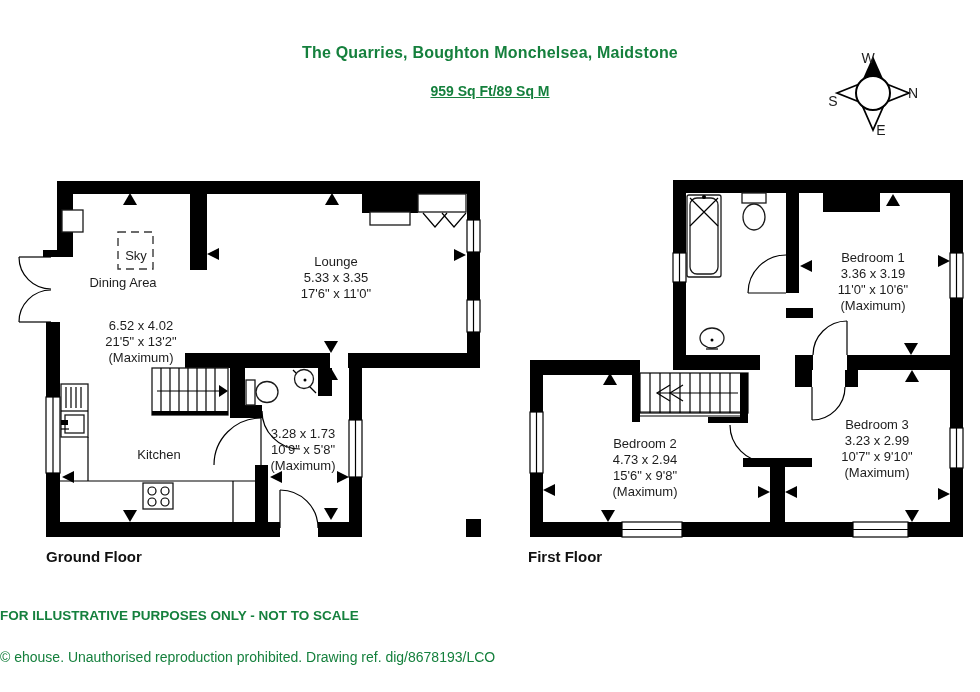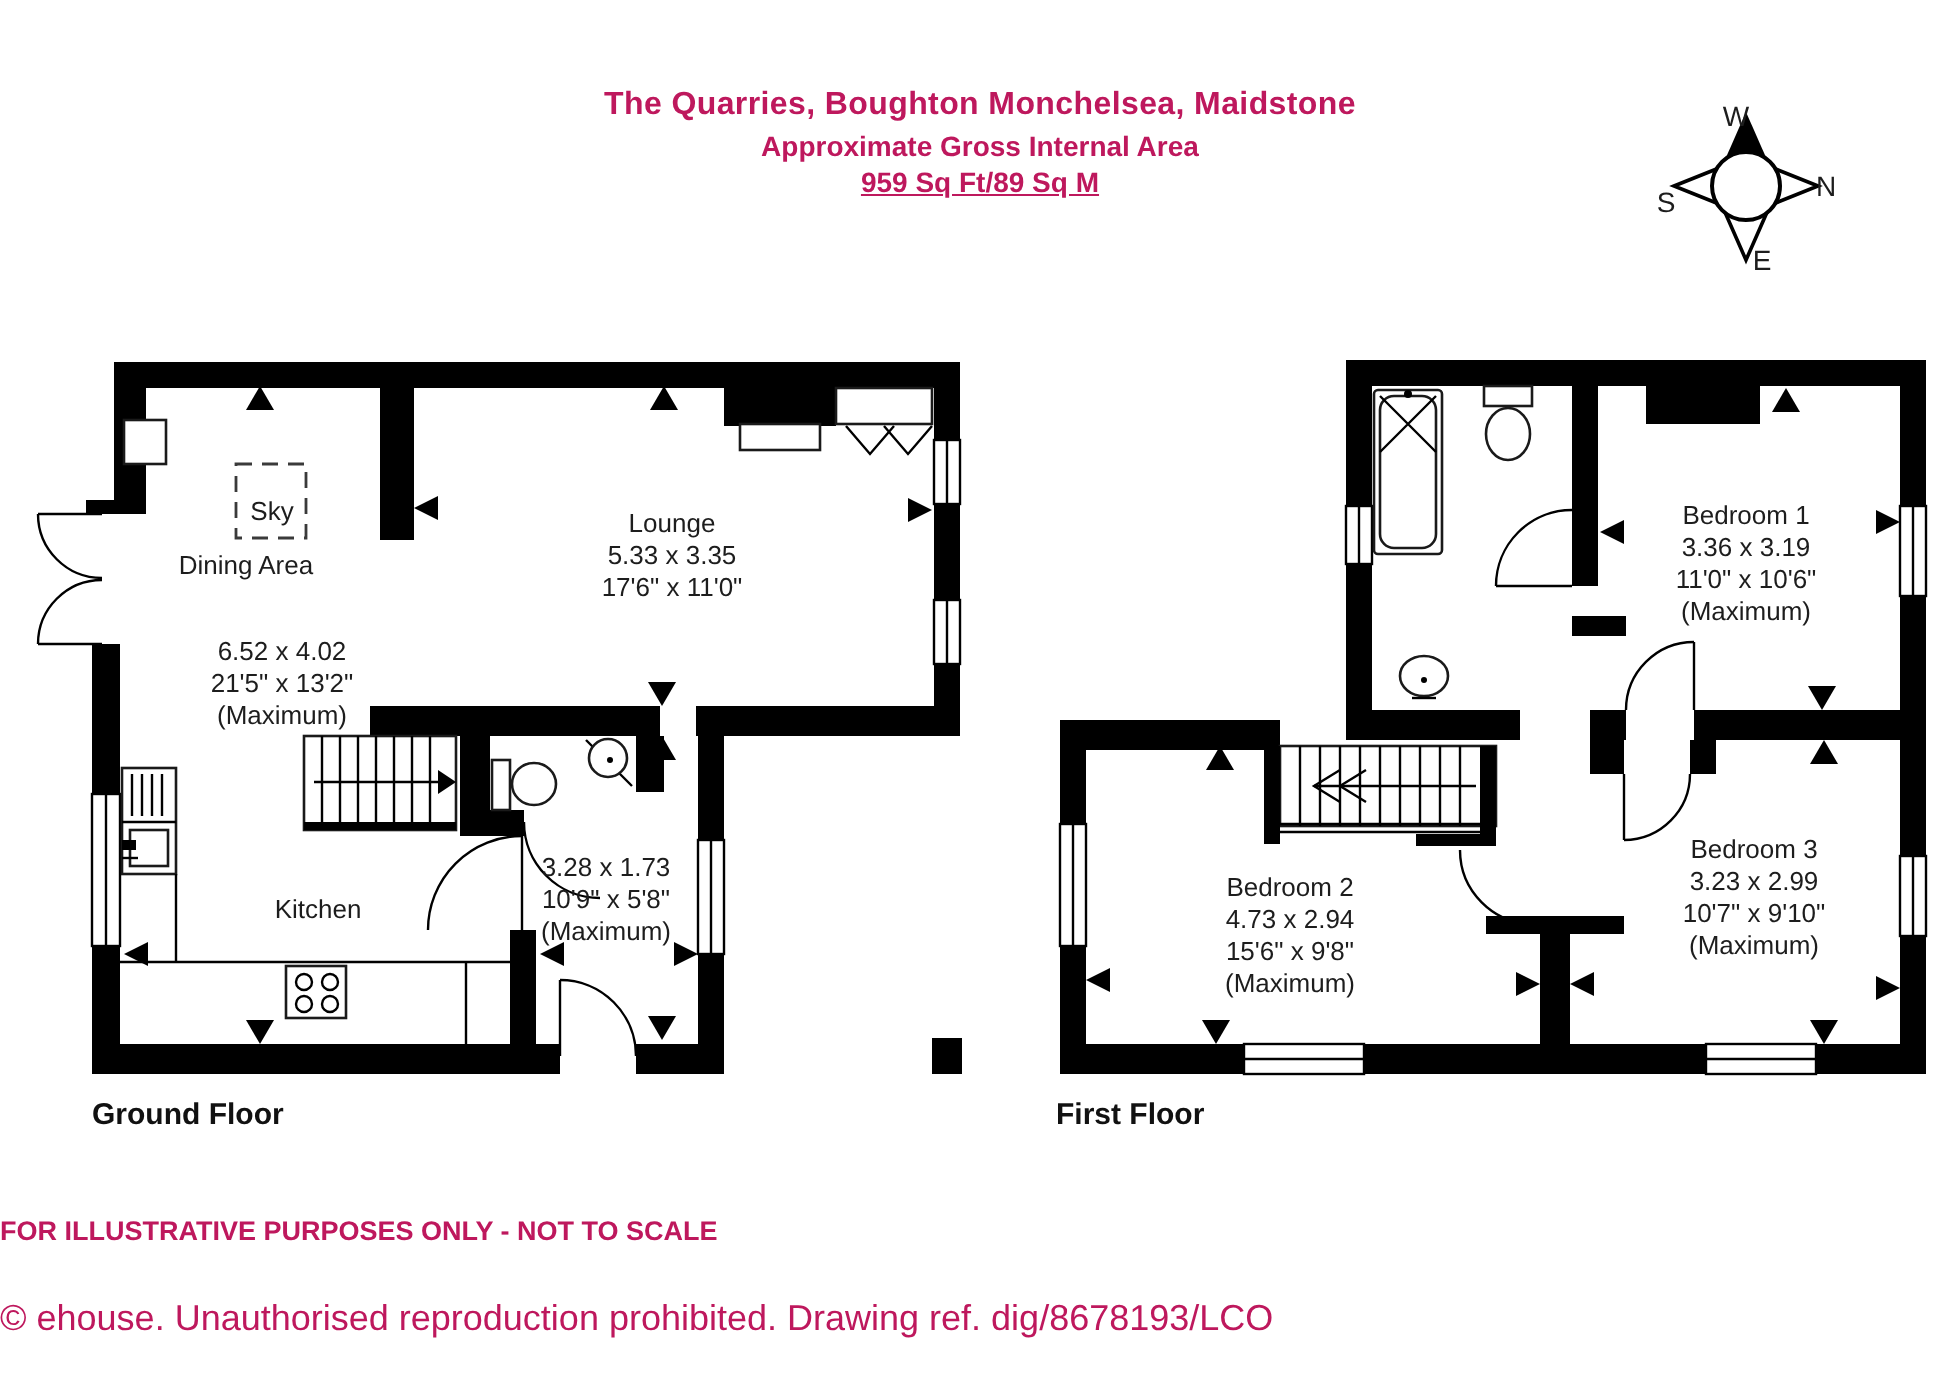--- a/index.html
+++ b/index.html
@@ -1,43 +1,42 @@
 <!DOCTYPE html>
 <html><head>
 <meta charset="utf-8">
 <style>
   html,body{margin:0;padding:0;background:#fff;}
   .page{position:relative;width:980px;height:692px;background:#ffffff;overflow:hidden;
-        font-family:"Liberation Sans",sans-serif;color:#be185d;}
+        font-family:"Liberation Sans",sans-serif;color:#15803d;}
   .hdr{position:absolute;left:0;width:100%;text-align:center;font-weight:bold;white-space:nowrap;}
   .hdr.t1{top:44px;font-size:16px;letter-spacing:.2px;}
   .hdr.t2{top:65px;font-size:14px;}
   .hdr.t3{top:83px;font-size:14px;text-decoration:underline;}
   .ftr{position:absolute;left:0;width:100%;text-align:left;white-space:nowrap;}
   .ftr.f1{top:608px;font-size:13.5px;font-weight:bold;}
   .ftr.f2{top:630px;font-size:13px;}
-  .ftr.f3{top:649px;font-size:18px;}
+  .ftr.f3{top:649px;font-size:14px;}
   svg.plan{position:absolute;left:0;top:0;}
   .wall{fill:#000;stroke:none;}
   .win{fill:#fff;stroke:#000;stroke-width:1.2;}
   .ln{fill:none;stroke:#000;stroke-width:1.2;}
   .fix{fill:#fff;stroke:#1a1a1a;stroke-width:1.3;}
   .tri{fill:#000;stroke:none;}
   .lbl{font-family:"Liberation Sans",sans-serif;font-size:13px;fill:#1d1d1d;text-anchor:middle;}
   .flr{font-family:"Liberation Sans",sans-serif;font-size:15px;font-weight:bold;fill:#111;text-anchor:start;}
   .cmp{font-family:"Liberation Sans",sans-serif;font-size:14px;fill:#1d1d1d;text-anchor:middle;}
   .dash{fill:none;stroke:#3a3a3a;stroke-width:1.4;stroke-dasharray:8 5;}
 </style>
 </head>
 <body>
 
 <div class="page">
 
   <div class="hdr t1">The Quarries, Boughton Monchelsea, Maidstone</div>
-  <div class="hdr t2">Approximate Gross Internal Area</div>
   <div class="hdr t3">959 Sq Ft/89 Sq M</div>
 
   <svg class="plan" width="980" height="692" viewBox="0 0 980 692">
 
     <g>
       <polygon points="873,56 862,81 884,81" fill="#000"></polygon>
       <polygon points="909,93 884,83 884,103" fill="#fff" stroke="#000" stroke-width="1.8"></polygon>
       <polygon points="873,130 862,105 884,105" fill="#fff" stroke="#000" stroke-width="1.8"></polygon>
       <polygon points="837,93 862,83 862,103" fill="#fff" stroke="#000" stroke-width="1.8"></polygon>
       <circle cx="873" cy="93" r="17" fill="#fff" stroke="#000" stroke-width="2"></circle>

